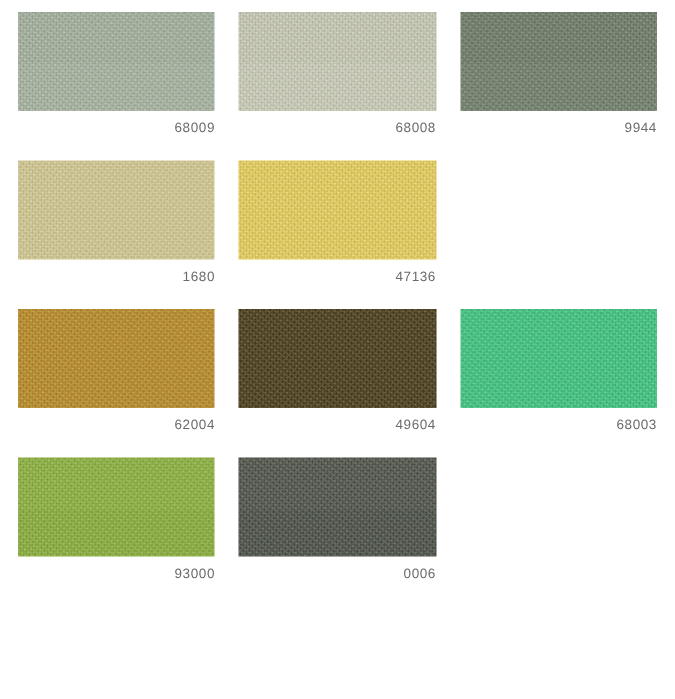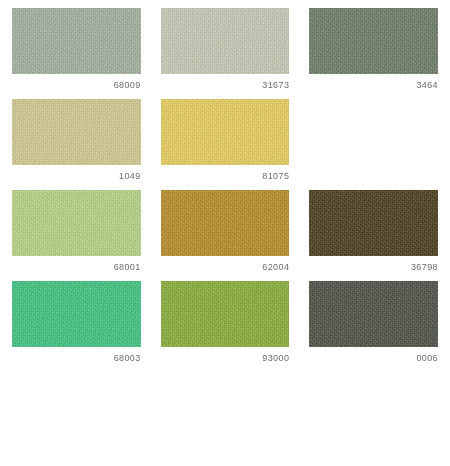--- a/index.html
+++ b/index.html
@@ -19,20 +19,21 @@
     box-sizing: border-box;
     width: 450px;
     height: 466px;
     padding: 8px 12px 6px 12px;
     display: grid;
     grid-template-columns: repeat(3, 1fr);
     grid-template-rows: repeat(5, 1fr);
     column-gap: 20px;
     row-gap: 3px;
     background: #ffffff;
+    gap: 16px;
   }
 
   .swatch-cell {
     display: flex;
     flex-direction: column;
     justify-content: flex-start;
     align-items: stretch;
   }
   .swatch-cell.is-empty .swatch-chip,
   .swatch-cell.is-empty .swatch-label {
@@ -87,49 +88,45 @@
 </head>
 <body>
 
 <div id="swatch-grid" style="background: rgb(255, 255, 255); grid-template-columns: repeat(3, 1fr); grid-template-rows: repeat(5, 1fr);">
     <div class="swatch-cell">
       <div class="swatch-chip" style="background-color: rgb(168, 181, 161);"></div>
       <div class="swatch-label">68009</div>
     </div>
     <div class="swatch-cell">
       <div class="swatch-chip" style="background-color: rgb(204, 206, 185);"></div>
-      <div class="swatch-label">31673</div>
+      <div class="swatch-label">68008</div>
     </div>
     <div class="swatch-cell">
       <div class="swatch-chip" style="background-color: rgb(113, 128, 106);"></div>
-      <div class="swatch-label">3464</div>
+      <div class="swatch-label">9944</div>
     </div>
     <div class="swatch-cell">
       <div class="swatch-chip" style="background-color: rgb(215, 205, 149);"></div>
-      <div class="swatch-label">1049</div>
+      <div class="swatch-label">1680</div>
     </div>
     <div class="swatch-cell">
       <div class="swatch-chip" style="background-color: rgb(236, 211, 95);"></div>
-      <div class="swatch-label">81075</div>
+      <div class="swatch-label">47136</div>
     </div>
     <div class="swatch-cell is-empty">
       <div class="swatch-chip" style="background-color: rgb(255, 255, 255);"></div>
       <div class="swatch-label"></div>
-    </div>
-    <div class="swatch-cell">
-      <div class="swatch-chip" style="background-color: rgb(187, 216, 136);"></div>
-      <div class="swatch-label">68001</div>
     </div>
     <div class="swatch-cell">
       <div class="swatch-chip" style="background-color: rgb(189, 143, 40);"></div>
       <div class="swatch-label">62004</div>
     </div>
     <div class="swatch-cell">
       <div class="swatch-chip" style="background-color: rgb(77, 63, 28);"></div>
-      <div class="swatch-label">36798</div>
+      <div class="swatch-label">49604</div>
     </div>
     <div class="swatch-cell">
       <div class="swatch-chip" style="background-color: rgb(65, 201, 131);"></div>
       <div class="swatch-label">68003</div>
     </div>
     <div class="swatch-cell">
       <div class="swatch-chip" style="background-color: rgb(140, 178, 60);"></div>
       <div class="swatch-label">93000</div>
     </div>
     <div class="swatch-cell">

